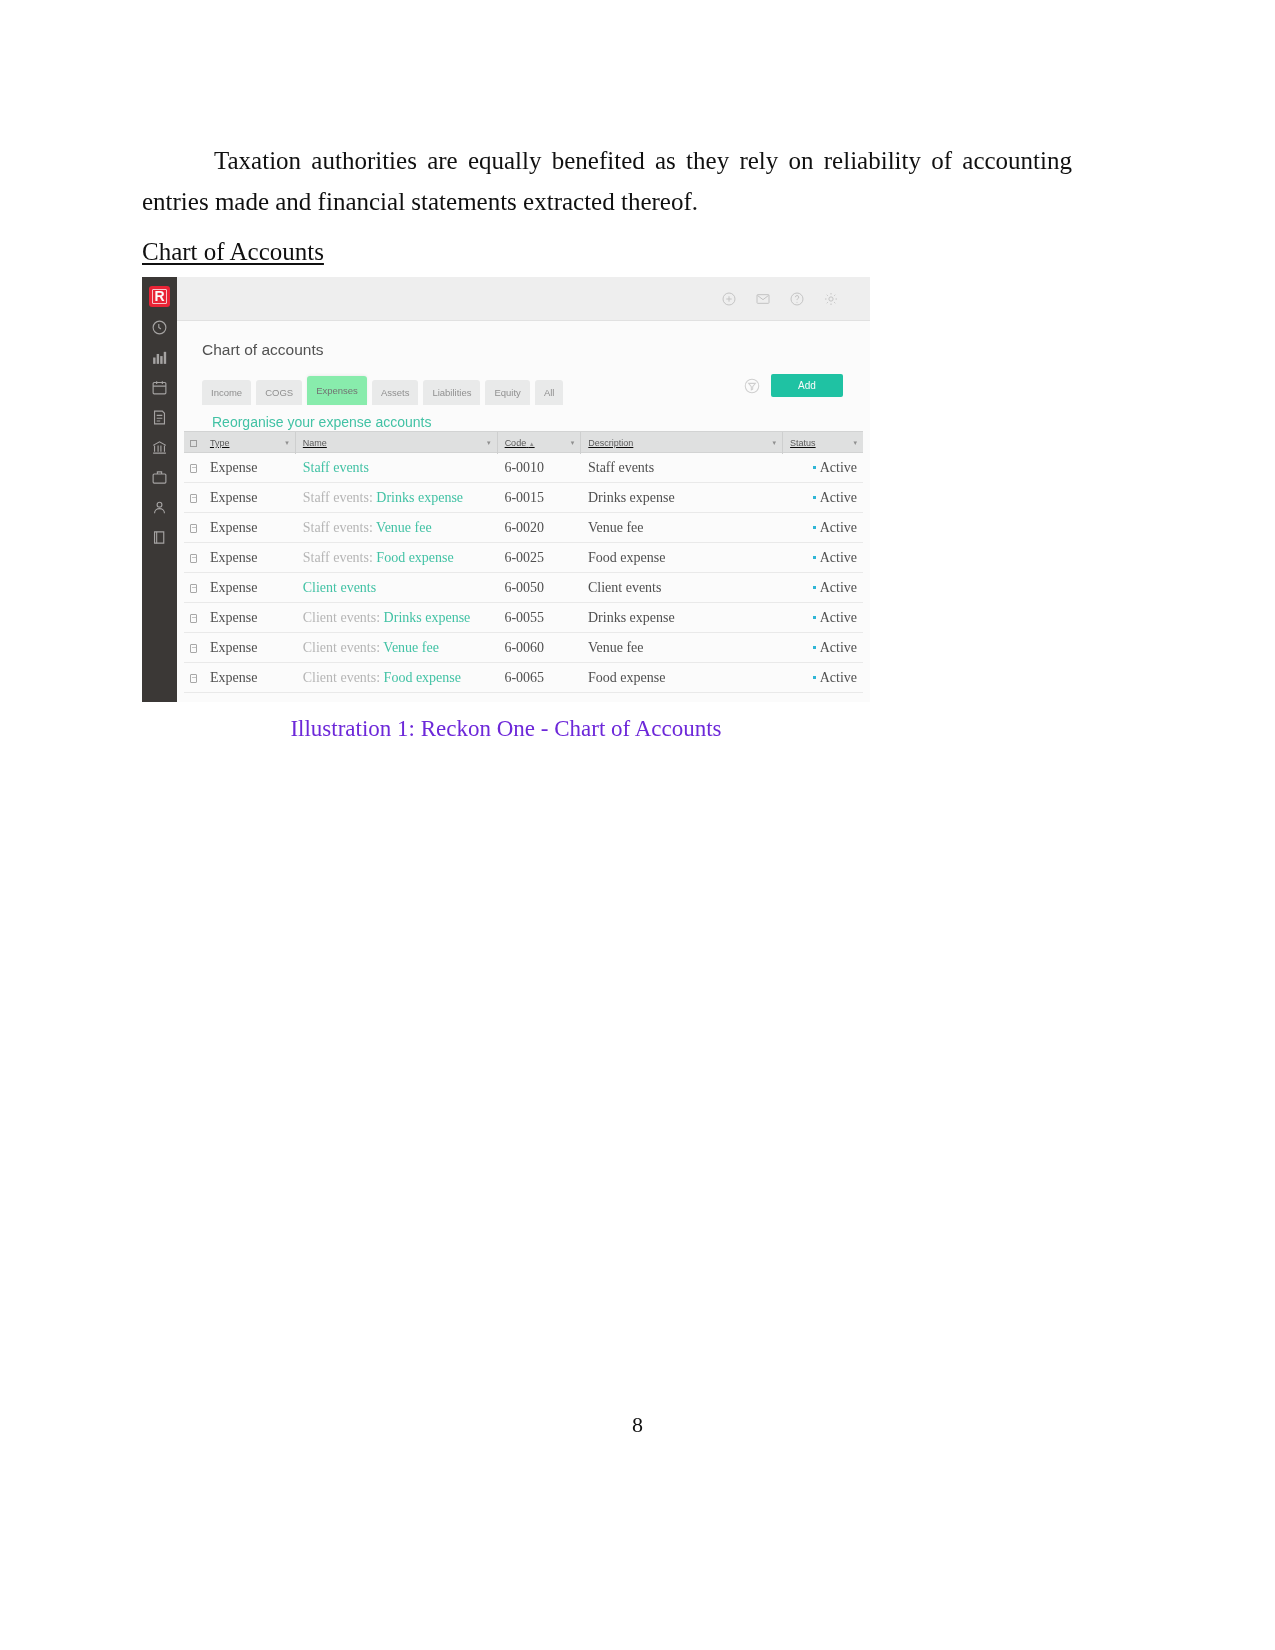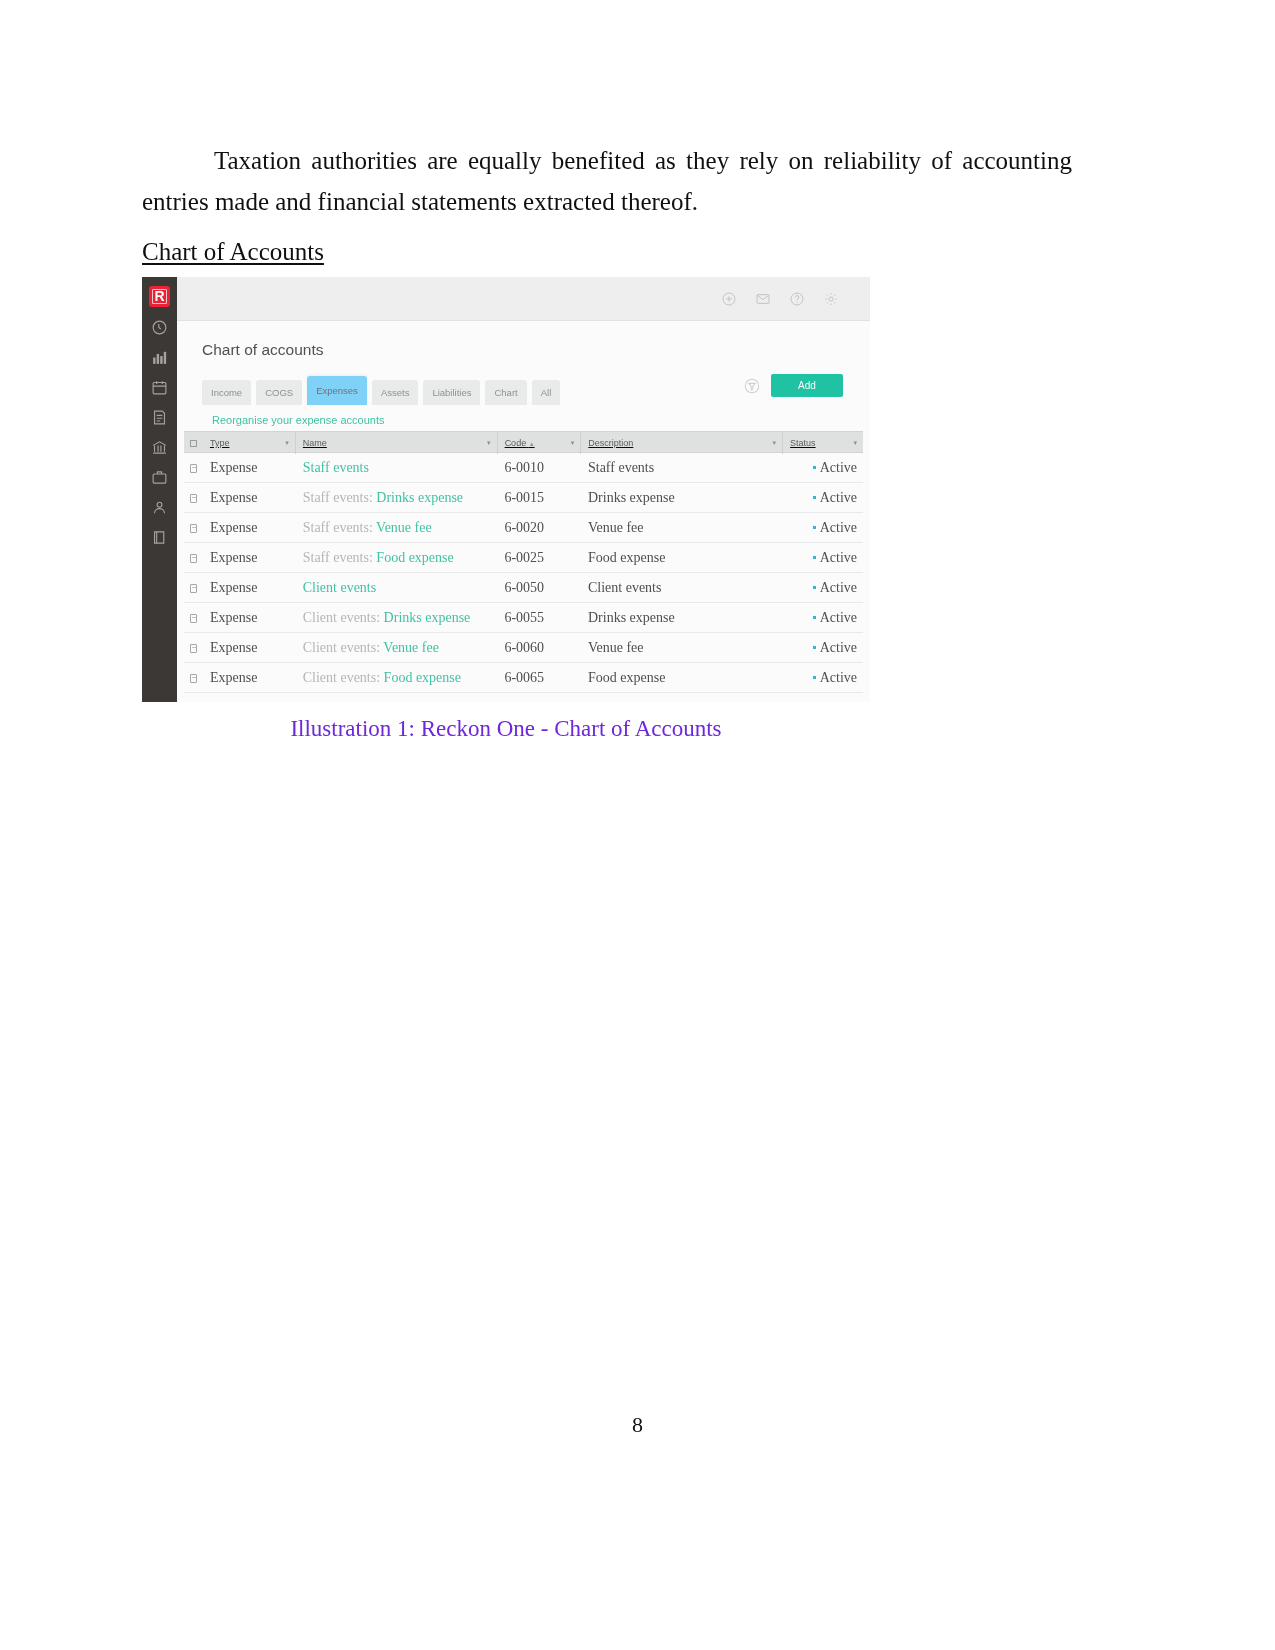--- a/index.html
+++ b/index.html
@@ -167,21 +167,21 @@
     padding: 0 9px;
     background: #eceded;
     color: #8e8e8e;
     font-size: 9.5px;
     line-height: 25px;
     border-radius: 3px 3px 0 0;
     white-space: nowrap;
     font-family: "Liberation Sans", sans-serif;
   }
   .tab.active {
-    background: #7dd3fc;
+    background: #86efac;
     color: #6f6f6f;
     height: 29px;
     line-height: 29px;
     box-shadow: 0 -1px 3px rgba(0,0,0,.06);
   }
 
   .toolbar-right {
     position: absolute;
     right: 27px; top: 53px;
     display: flex;
@@ -200,21 +200,21 @@
     color: #ffffff;
     font-size: 10px;
     line-height: 23px;
     text-align: center;
     font-family: "Liberation Sans", sans-serif;
   }
 
   .reorg {
     position: absolute;
     left: 35px; top: 93px;
-    font-size: 11px;
+    font-size: 14px;
     color: #3cc3a4;
     font-family: "Liberation Sans", sans-serif;
   }
 
   
   .tbl {
     position: absolute;
     left: 7px; top: 110px;
     right: 7px;
     bottom: 0;
@@ -401,21 +401,21 @@
     <div class="content">
 
       <div class="coa-title">Chart of accounts</div>
 
       <div class="tabs">
         <div class="tab">Income</div>
         <div class="tab">COGS</div>
         <div class="tab active">Expenses</div>
         <div class="tab">Assets</div>
         <div class="tab">Liabilities</div>
-        <div class="tab">Chart</div>
+        <div class="tab">Equity</div>
         <div class="tab">All</div>
       </div>
 
       <div class="toolbar-right">
         <div class="filter-ico">
           <svg viewBox="0 0 24 24" fill="none" stroke="#9b9b9b" stroke-width="1.4">
             <circle cx="12" cy="12" r="9"></circle>
               <path d="M7.5 8.5h9l-3.6 4.3v3.4l-1.8 1v-4.4z"></path>
           </svg>
         </div>

